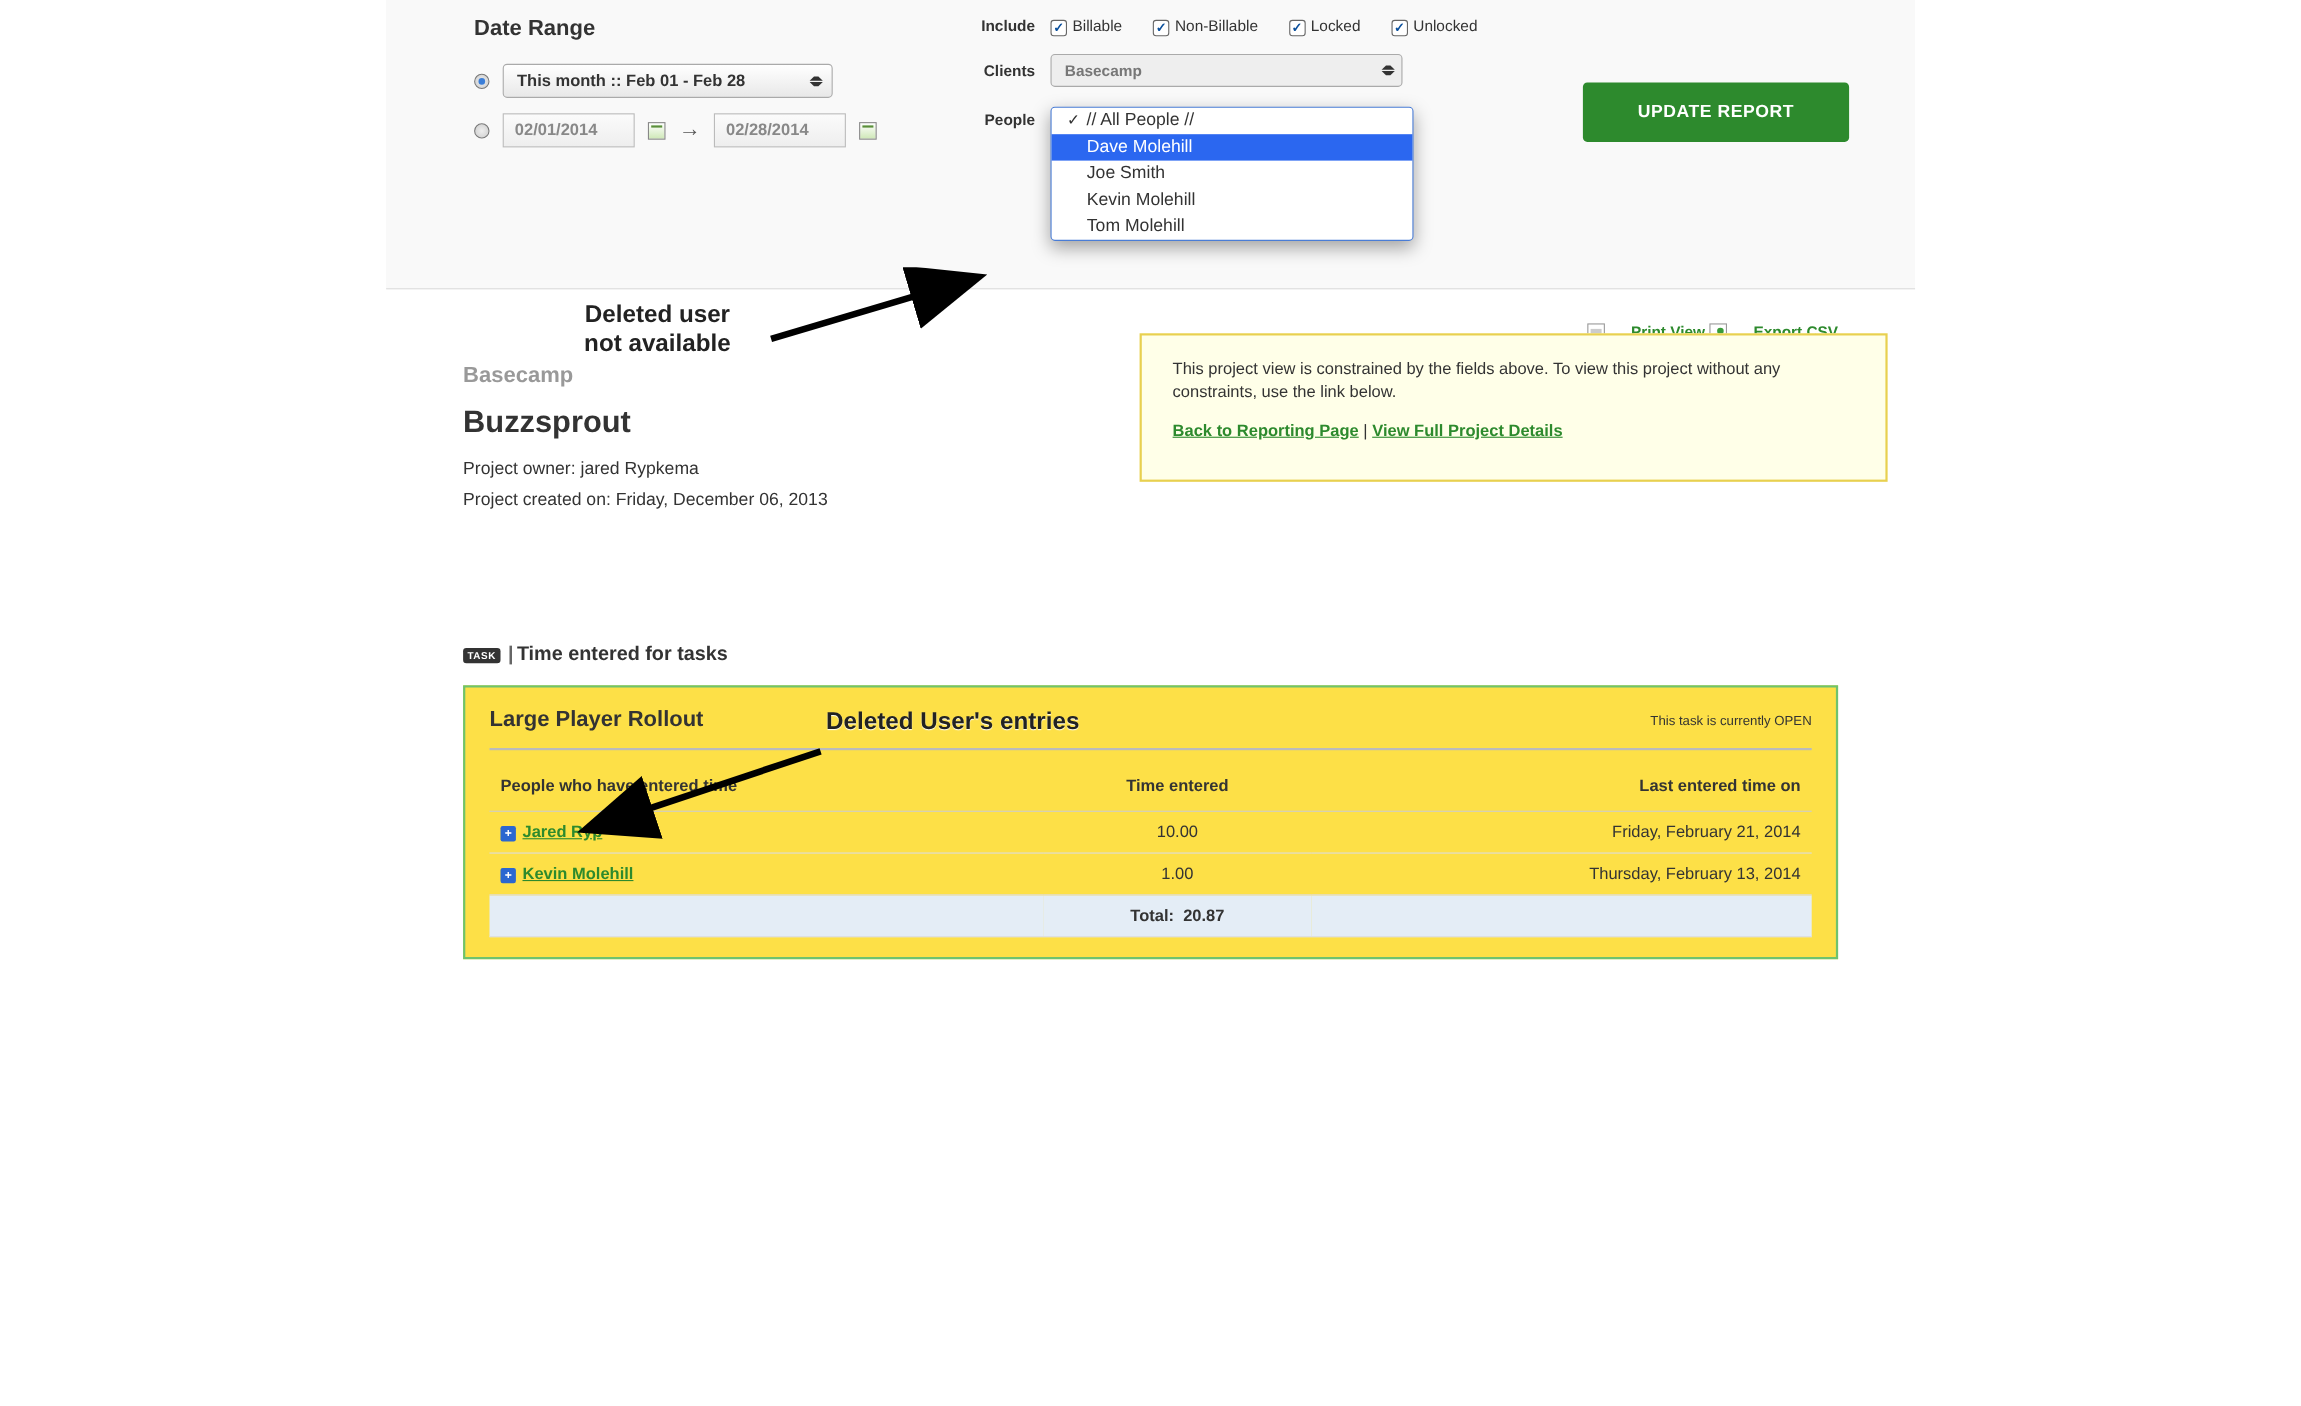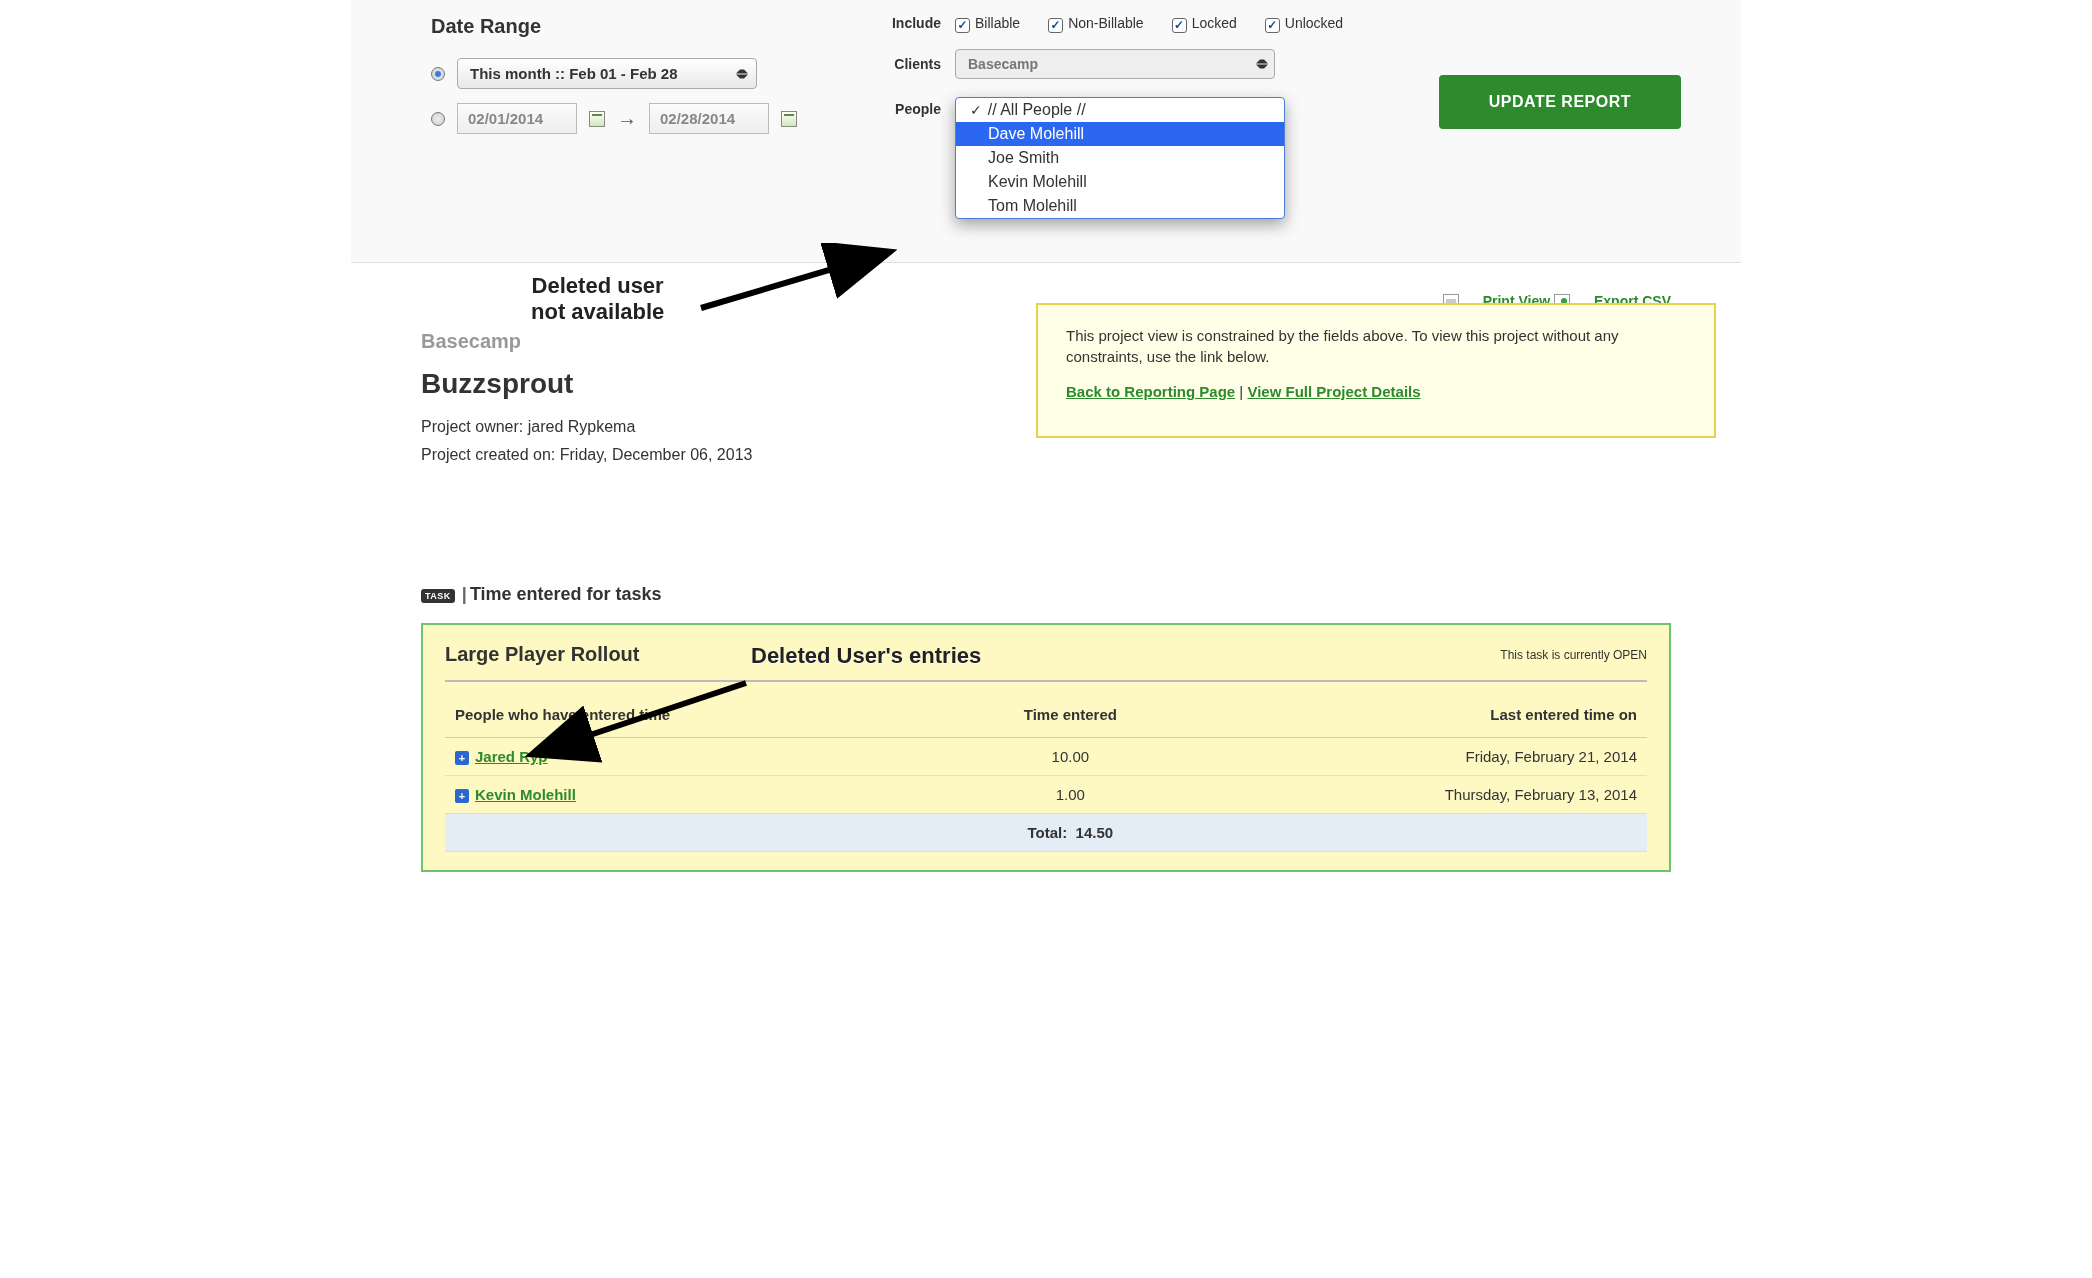--- a/index.html
+++ b/index.html
@@ -43,21 +43,21 @@
 .client-name{ color:#999; font-size:20px; font-weight:bold; margin-bottom:15px;}
 .project-name{ font-size:28px; font-weight:bold; margin-bottom:18px;}
 .meta{ font-size:16px; color:#333; margin-bottom:10px;}
 .info-box{ border:2px solid #e8d050; background:#ffffe8; padding:20px 28px; position:absolute; top:40px; right:25px; width:680px;}
 .info-box h3{font-size:22px;font-weight:bold; border-bottom:1px solid #ccc; padding-bottom:8px; margin-bottom:12px;}
 .info-box p{font-size:15px; line-height:1.4; margin-bottom:14px;}
 .info-link{color:#2d8a2d;text-decoration:underline;font-weight:bold;}
 .section-title{ margin-top:120px; font-size:18px; font-weight:bold;}
 .task-badge{display:inline-block;background:#333;color:#fff;font-size:9px;padding:2px 4px;border-radius:3px;vertical-align:middle;margin-right:4px;letter-spacing:0.5px;}
 .pipe{ color:#666; margin:0 3px;}
-.task-box{ border:2px solid #6ec36e; background:#fef9c3; margin-top:18px; padding:18px 22px;}
+.task-box{ border:2px solid #6ec36e; background:#fde047; margin-top:18px; padding:18px 22px;}
 .task-header{display:flex;justify-content:space-between;align-items:center; border-bottom:2px solid #bbb;padding-bottom:14px;}
 .task-name{font-size:20px;font-weight:bold;}
 .task-status{font-size:12px;}
 .time-table{width:100%; border-collapse:collapse; margin-top:10px;}
 .time-table th{ text-align:left; font-size:15px; padding:14px 10px; border-bottom:1px solid #ccc; font-weight:bold;}
 .time-table th.center{text-align:center;}
 .time-table th.right{text-align:right;}
 .time-table td{ padding:10px 10px; border-bottom:1px solid #ddd; font-size:15px;}
 .time-table td.center{text-align:center;}
 .time-table td.right{text-align:right;}
@@ -177,21 +177,21 @@
             <td class="center">10.00</td>
             <td class="right">Friday, February 21, 2014</td>
           </tr>
           <tr>
             <td><span class="plus-icon">+</span><a href="#" class="person-link">Kevin Molehill</a></td>
             <td class="center">1.00</td>
             <td class="right">Thursday, February 13, 2014</td>
           </tr>
           <tr class="total-row">
             <td></td>
-            <td class="center"><span>Total:</span>&nbsp;&nbsp;<span>14.50</span></td>
+            <td class="center"><span>Total:</span>&nbsp;&nbsp;<span>20.87</span></td>
             <td></td>
           </tr>
         </tbody>
       </table>
     </div>
 
     <div class="annot" style="top:10px; left:180px; white-space:pre-line;">Deleted user
 not available</div>
     <svg class="annot-arrow" style="top:-20px;left:340px;" width="220" height="80">
       <defs>

